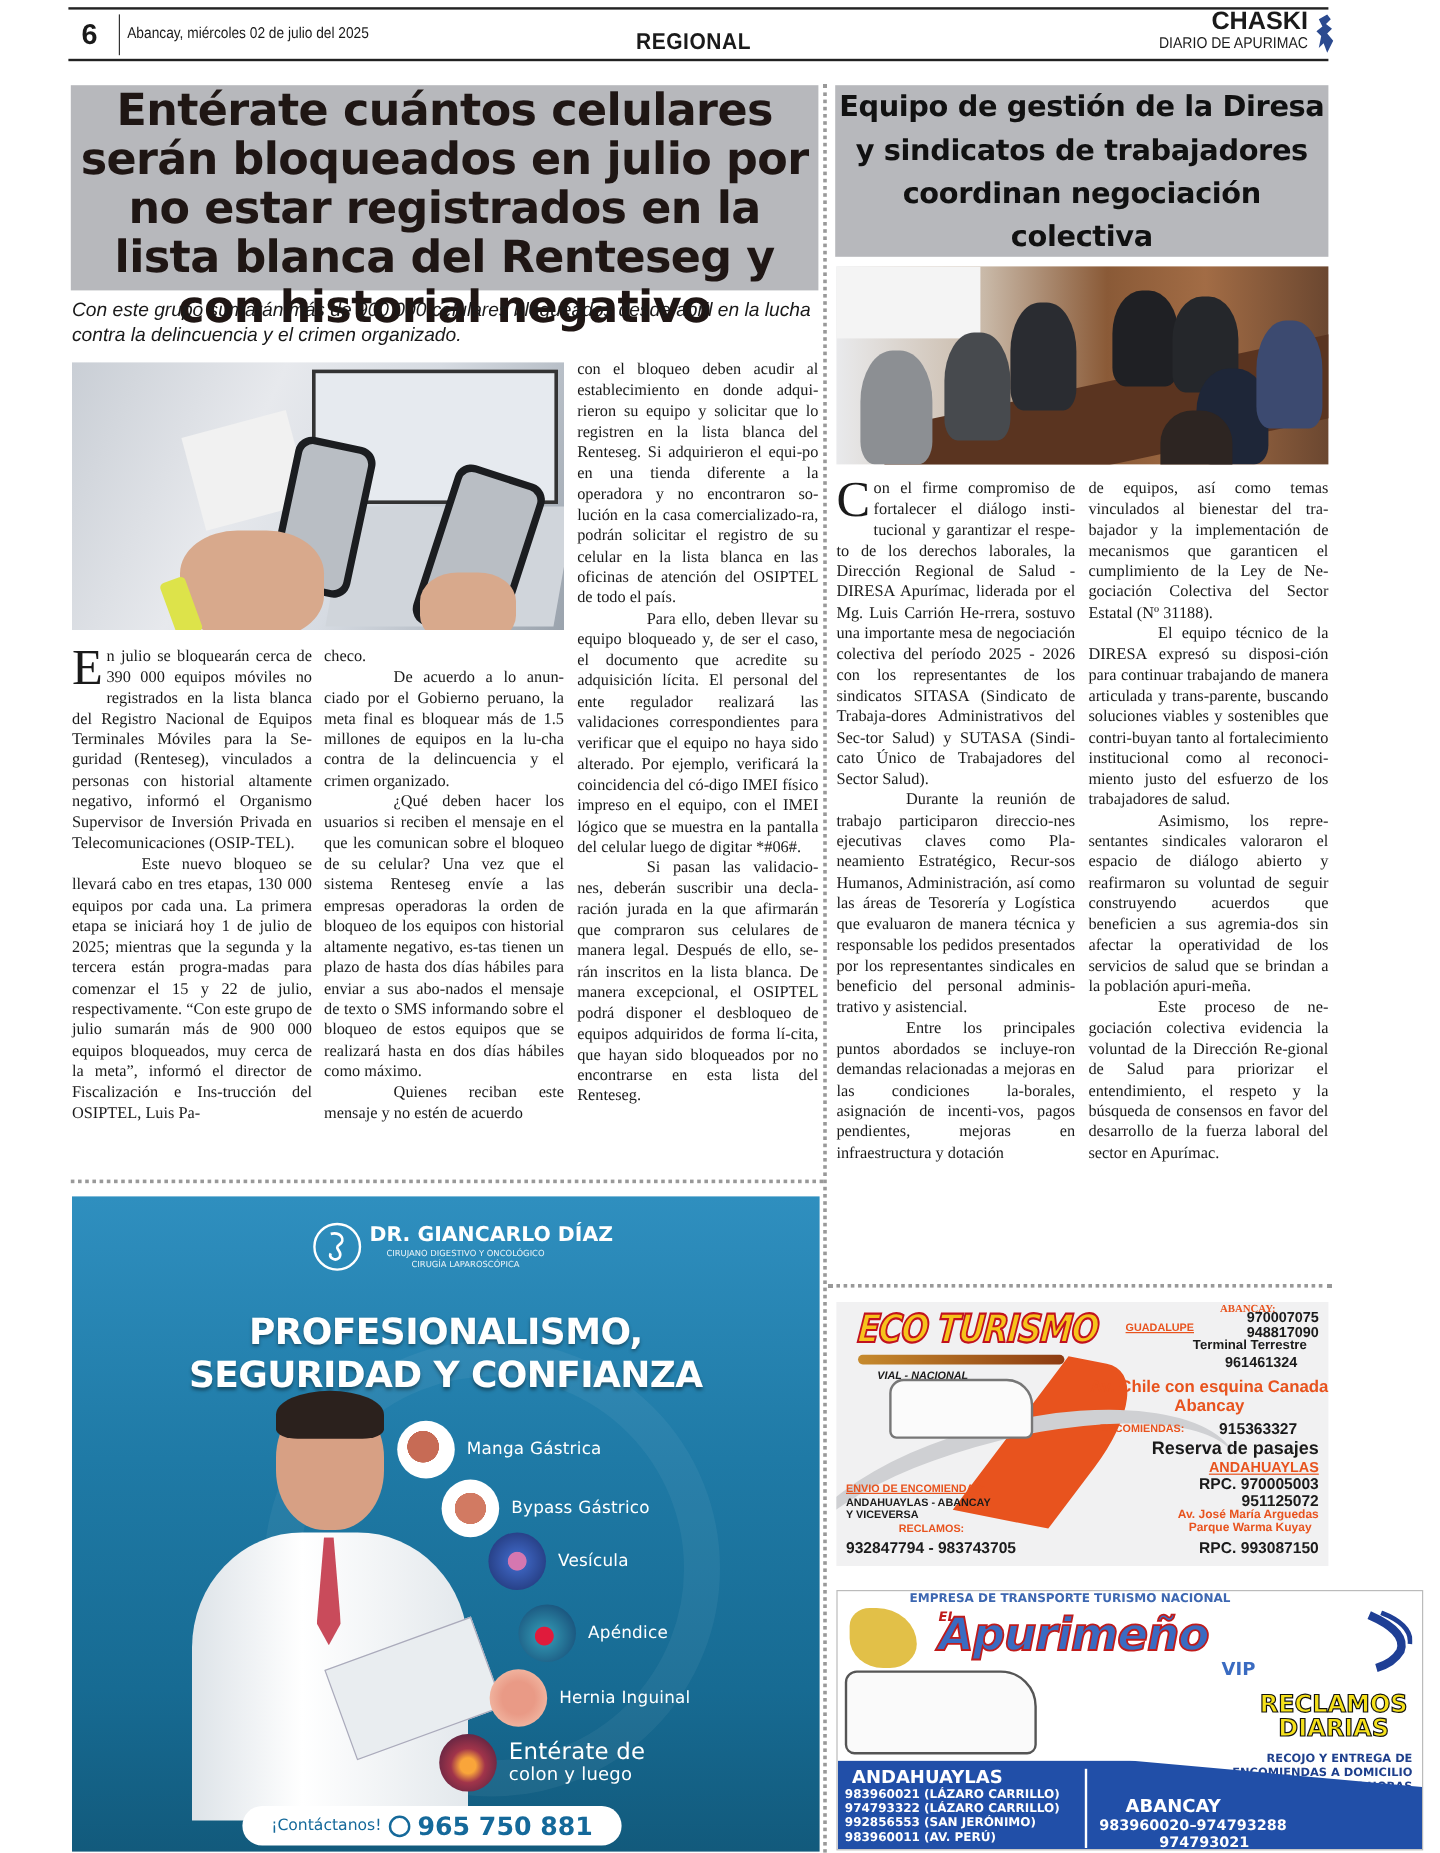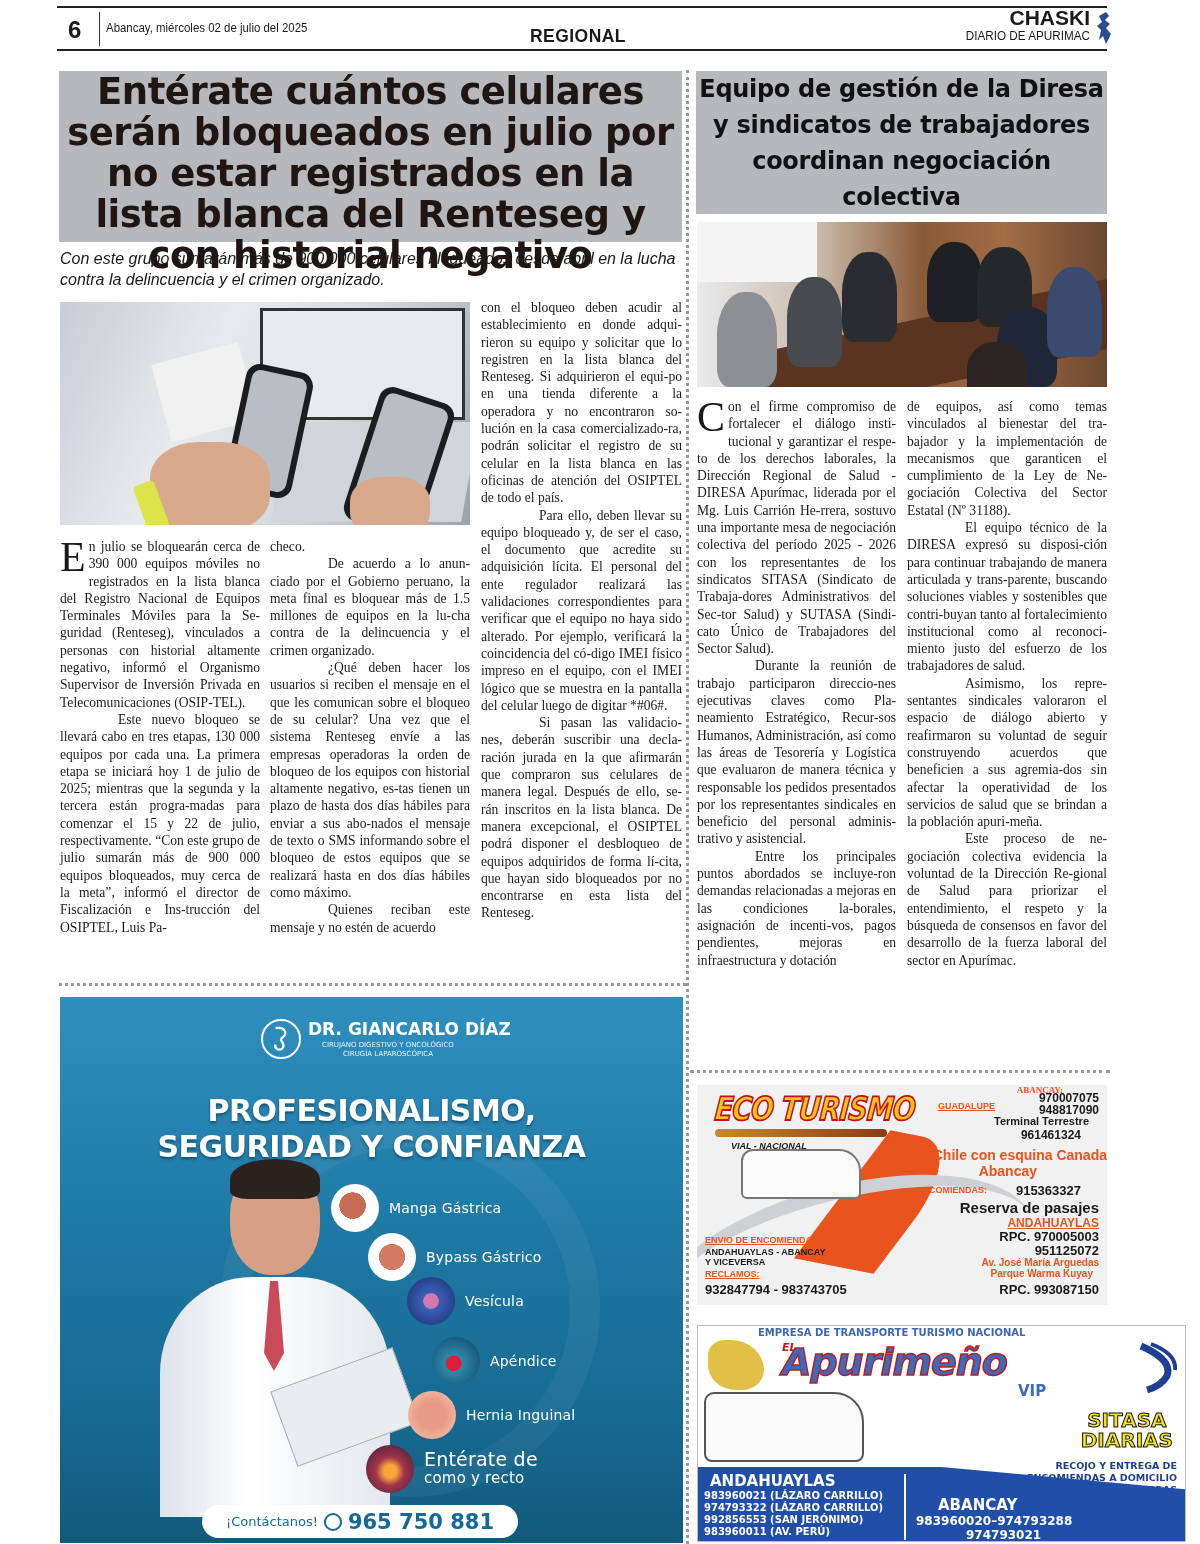--- a/index.html
+++ b/index.html
@@ -208,21 +208,21 @@
     <span class="lbl">Apéndice</span>
   </div>
   <div class="svc" style="left:348px; top:394px;">
     <div class="ic" style="background: radial-gradient(circle at 50% 50%, #e99a86 0 40%, #f7c9b4 100%);"></div>
     <span class="lbl">Hernia Inguinal</span>
   </div>
   <div class="svc" style="left:306px; top:448px;">
     <div class="ic" style="background: radial-gradient(circle at 50% 55%, #f9a53a 0 18%, #a1344a 40%, #3b1c3e 100%);"></div>
     <span class="lbl" style="line-height:17px; font-size:19px;">
       <span>Entérate de</span><br>
-      <span style="font-size:15px;">como y recto</span>
+      <span style="font-size:15px;">colon y luego</span>
     </span>
   </div>
   <div class="contact">
     <span class="c-lbl">¡Contáctanos!</span>
     <span class="wa"></span>
     <span class="c-num">965 750 881</span>
   </div>
 </div>
 
 <div class="ad-eco">
@@ -247,37 +247,37 @@
   <div class="eco-r" style="top:131px; right:8px; font-size:12px; color:#e8531e; text-decoration: underline;">ANDAHUAYLAS</div>
   <div class="eco-r" style="top:144px; right:8px; font-size:13px;">RPC. 970005003</div>
   <div class="eco-r" style="top:158px; right:8px; font-size:13px;">951125072</div>
   <div class="eco-r" style="top:172px; right:8px; font-size:10px; color:#e8531e;">Av. José María Arguedas</div>
   <div class="eco-r" style="top:183px; right:14px; font-size:10px; color:#e8531e;">Parque Warma Kuyay</div>
   <div class="eco-r" style="top:197px; right:8px; font-size:13px;">RPC. 993087150</div>
 
   <div class="eco-l" style="top:150px; font-size:9px; color:#e8531e; text-decoration: underline;">ENVIO DE ENCOMIENDAS:</div>
   <div class="eco-l" style="top:162px; font-size:9px;">ANDAHUAYLAS - ABANCAY</div>
   <div class="eco-l" style="top:172px; font-size:9px;">Y VICEVERSA</div>
-  <div class="eco-l" style="top:184px; font-size:9px; color:#e8531e; text-decoration: underline;">RECLAMOS:</div>
+  <div class="eco-l" style="top:184px; font-size:9px; color:#e8531e;  margin-left: 44px;">RECLAMOS:</div>
   <div class="eco-l" style="top:197px; font-size:13px;">932847794 - 983743705</div>
 </div>
 
 <div class="ad-apu">
   <div class="apu-top">EMPRESA DE TRANSPORTE TURISMO NACIONAL</div>
   <div class="apu-map"></div>
   <div class="apu-el">EL</div>
   <div class="apu-name">Apurimeño</div>
   <div class="apu-vip">VIP</div>
   <svg class="apu-chev" viewBox="0 0 40 60">
     <path d="M4 4 Q36 18 30 34 Q24 44 10 48" stroke="#1f3f95" stroke-width="7" fill="none"></path>
     <path d="M14 2 Q40 12 38 28" stroke="#1f3f95" stroke-width="4" fill="none"></path>
   </svg>
   <div class="apu-bus"></div>
   <div class="apu-salidas">
-    <div>SITASA</div>
+    <div>RECLAMOS</div>
     <div>DIARIAS</div>
   </div>
   <div class="apu-recojo">
     <div>RECOJO Y ENTREGA DE</div>
     <div>ENCOMIENDAS A DOMICILIO</div>
     <div>LAS 24 HORAS</div>
   </div>
   <div class="apu-blue"></div>
   <div class="apu-divider"></div>
   <div class="apu-city" style="left:12px; top:146px; font-size:15px;">ANDAHUAYLAS</div>

